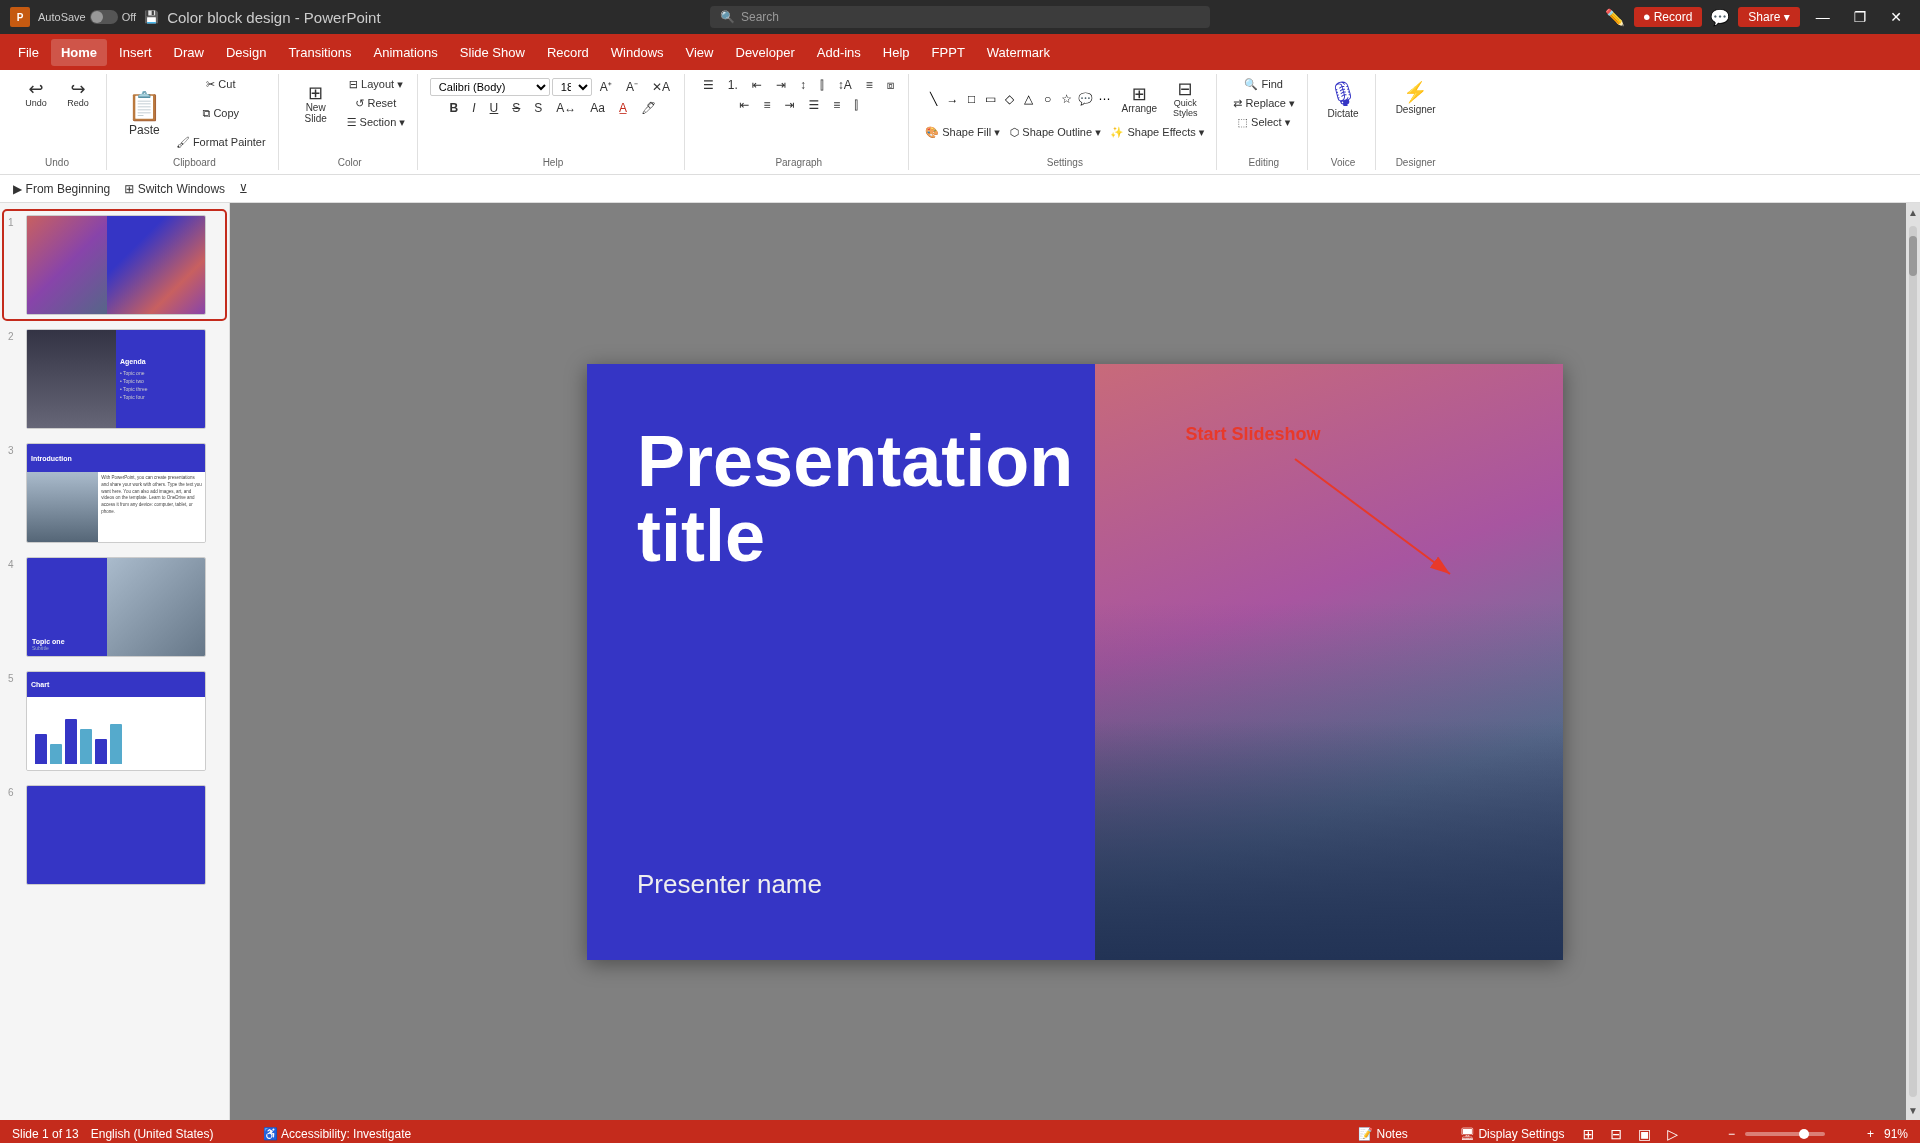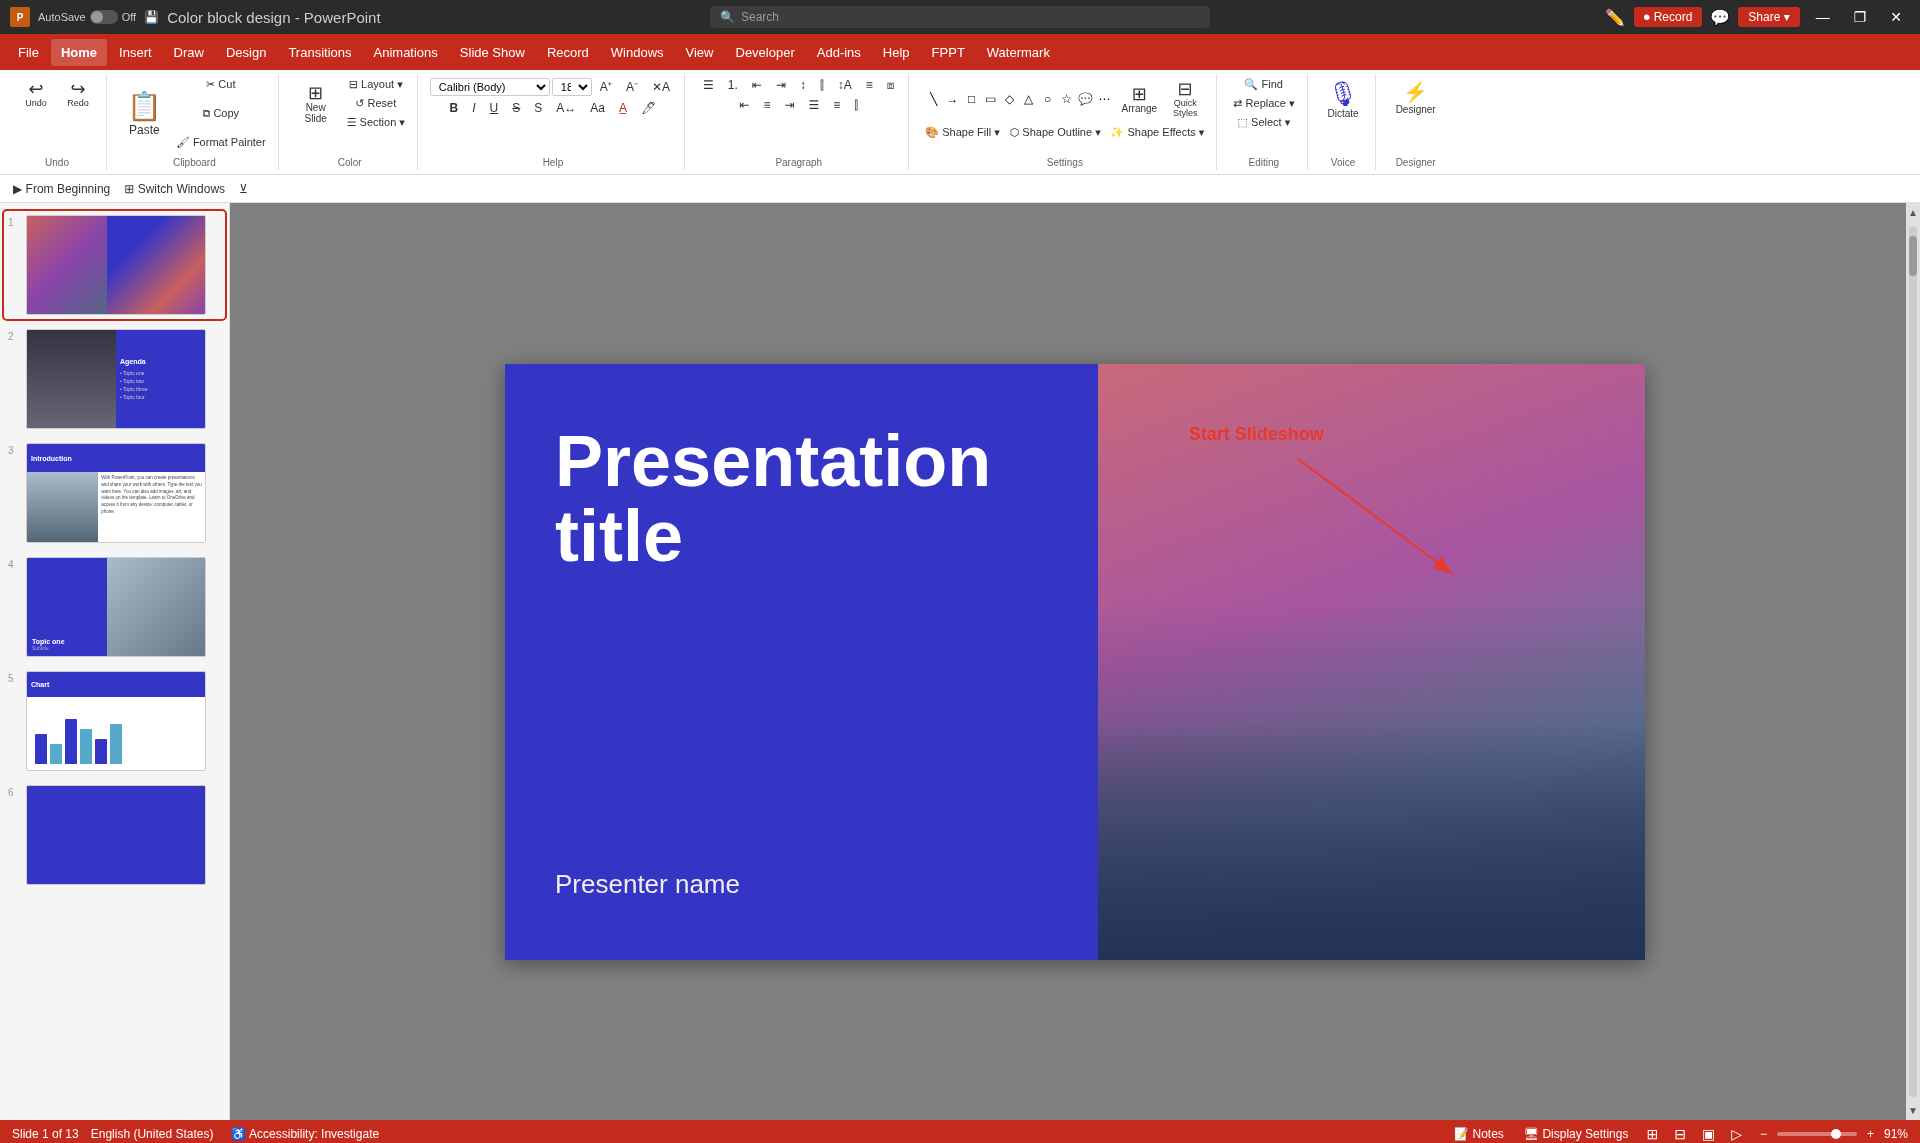--- a/index.html
+++ b/index.html
@@ -108,21 +108,21 @@
     .s1-title { color: #fff; font-size: 9px; font-weight: bold; line-height: 1.2; }
     .s1-presenter { color: #eee; font-size: 6px; margin-top: 8px; }
     .s1-right { width: 45%; background: linear-gradient(135deg, #c86060, #8844aa, #556688); }
 
     
     #canvas-area {
       flex: 1; background: #808080; display: flex; align-items: center; justify-content: center;
       position: relative; overflow: hidden;
     }
     #slide-canvas {
-      width: 1140px; height: 596px; position: relative; box-shadow: 0 4px 20px rgba(0,0,0,0.4);
+      width: 976px; height: 596px; position: relative; box-shadow: 0 4px 20px rgba(0,0,0,0.4);
       display: flex; overflow: hidden;
     }
     .canvas-left {
       width: 52%; background: #3535c5; display: flex; flex-direction: column; justify-content: space-between;
       padding: 60px 50px;
     }
     .canvas-presentation-title {
       color: #fff; font-size: 72px; font-weight: 800; line-height: 1.05;
     }
     .canvas-presenter {
@@ -149,21 +149,21 @@
     .scroll-track { flex: 1; width: 8px; background: #ccc; border-radius: 4px; margin: 2px auto; position: relative; }
     .scroll-thumb { width: 8px; height: 40px; background: #999; border-radius: 4px; position: absolute; top: 10px; }
 
     
     #status-bar {
       display: flex; align-items: center; justify-content: space-between;
       background: #c42b1c; color: #fff; height: 28px; padding: 0 12px; font-size: 12px;
     }
     #status-left { display: flex; align-items: center; gap: 12px; }
     #status-right { display: flex; align-items: center; gap: 8px; }
-    .status-btn { background: none; border: none; color: #fff; cursor: pointer; font-size: 12px; padding: 2px 6px; border-radius: 2px; }
+    .status-btn { background: none; border: none; color: #fff; cursor: pointer; font-size: 12px; padding: 2px 6px; border-radius: 2px; margin-left: 32px; }
     .zoom-control { display: flex; align-items: center; gap: 4px; }
     .zoom-slider { width: 80px; height: 4px; background: rgba(255,255,255,0.4); border-radius: 2px; position: relative; }
     .zoom-thumb { width: 10px; height: 10px; background: #fff; border-radius: 50%; position: absolute; top: -3px; right: 20%; cursor: pointer; }
     .view-btn { background: none; border: none; color: #fff; cursor: pointer; font-size: 14px; padding: 2px 4px; }
 
     
     .font-select {
       border: 1px solid #ccc; border-radius: 2px; font-size: 11px; padding: 1px 4px;
       background: #fff; width: 120px;
     }

